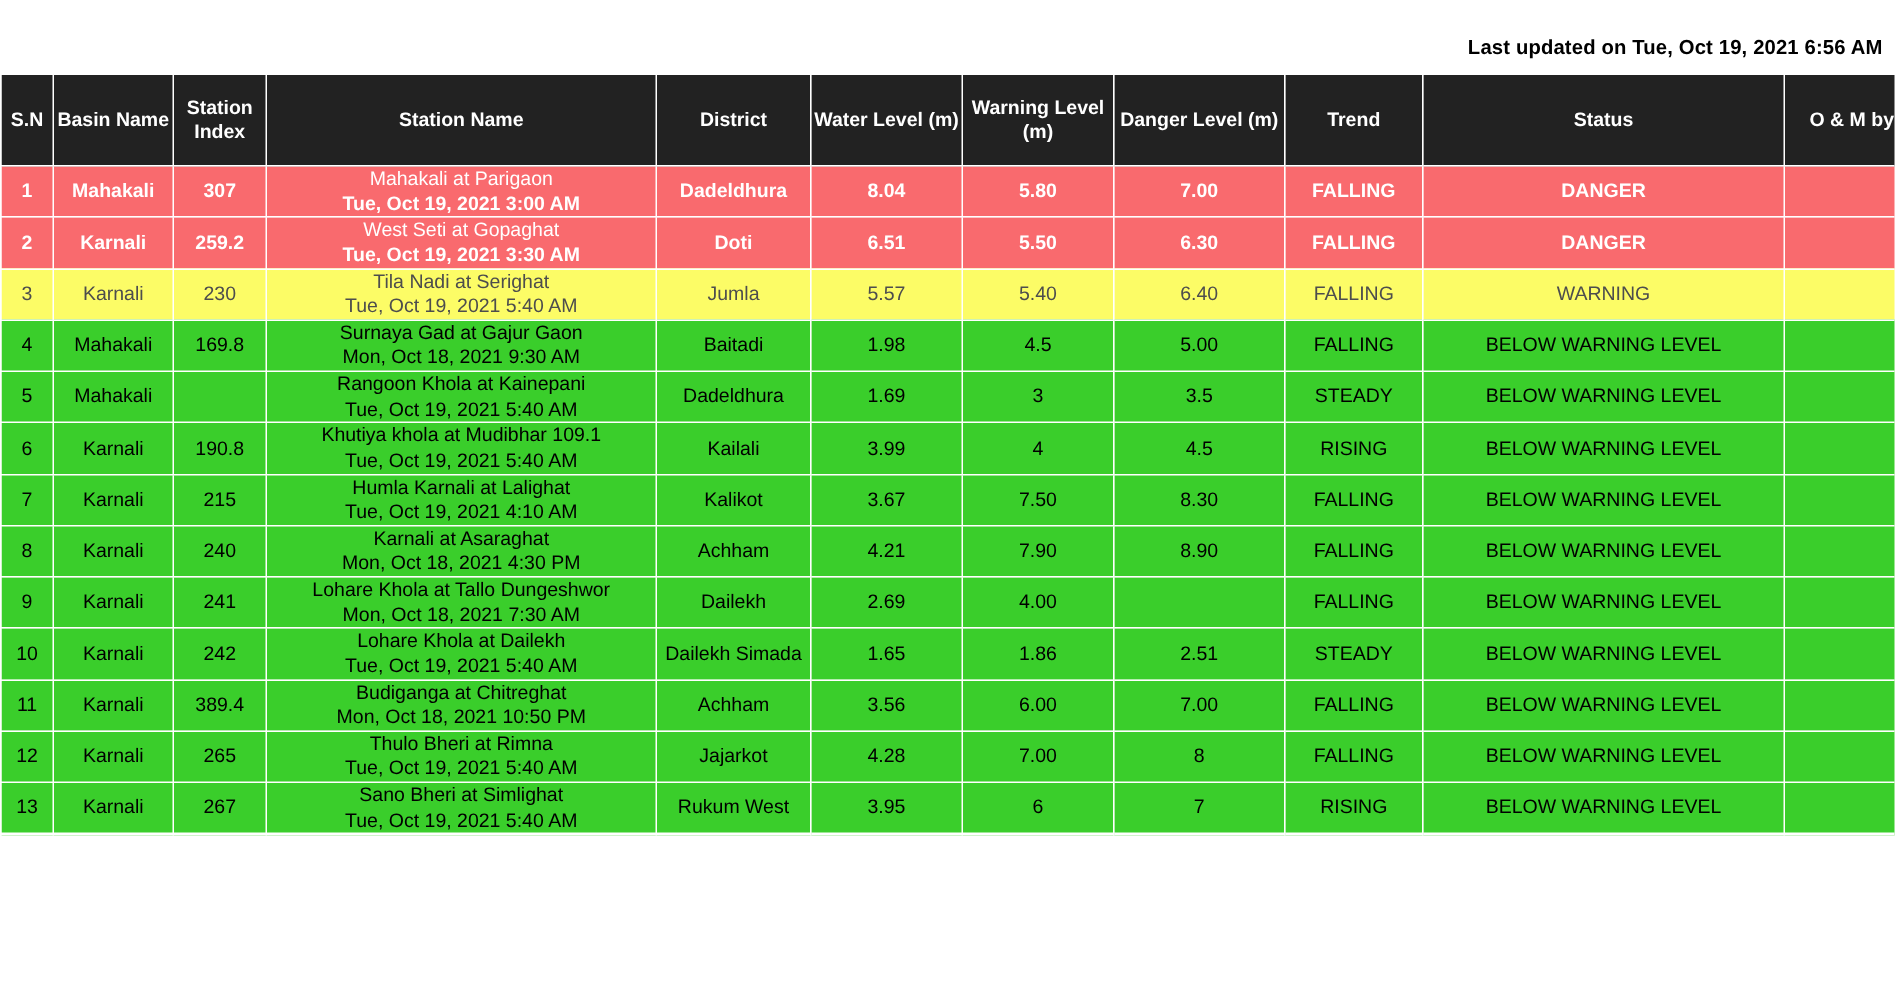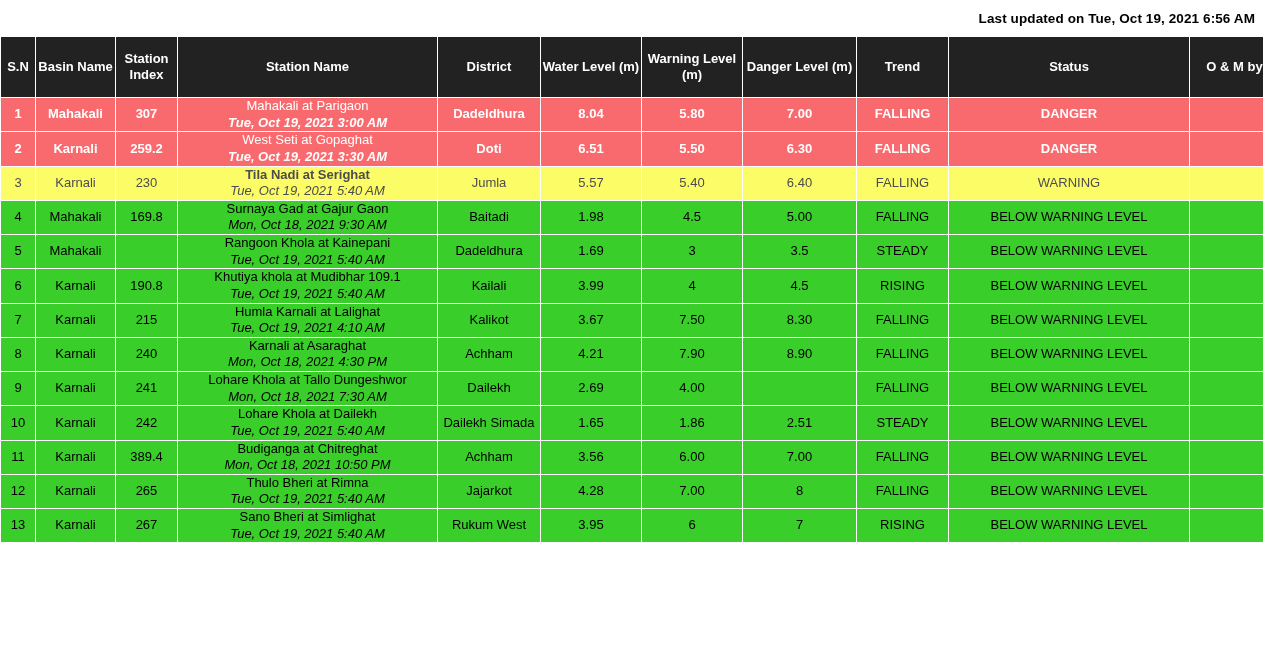--- a/index.html
+++ b/index.html
@@ -15,20 +15,21 @@
     font-family: "Liberation Sans", sans-serif;
     color: #000;
   }
   #last-updated-bar {
     height: 36px;
     display: flex;
     align-items: center;
     justify-content: flex-end;
     padding-right: 8px;
     box-sizing: border-box;
+    margin-top: 13px;
   }
   #last-updated-text {
     font-size: 13.5px;
     font-weight: bold;
     color: #000;
     letter-spacing: 0.1px;
   }
   table.river-table {
     width: 1263px;
     border-collapse: collapse;
@@ -64,24 +65,24 @@
     background: #fcfc66;
     color: #4d4d4d;
     font-weight: normal;
   }
   tbody tr.status-ok td {
     background: #3ace2b;
     color: #000000;
     font-weight: normal;
   }
   td.cell-station .station-name { display: block; font-weight: normal; }
-  td.cell-station .station-time { display: block; font-weight: normal; font-style: italic; }
+  td.cell-station .station-time { display: block; font-weight: normal; }
   tbody tr.status-danger td.cell-station .station-time { font-weight: bold; }
   tbody tr.status-ok td.cell-station .station-name { font-weight: normal; }
-  tbody tr.status-warning td.cell-station .station-name { font-weight: bold; }
+  tbody tr.status-warning td.cell-station .station-name { font-weight: normal; }
 
   
   col.c-sn       { width: 35px; }
   col.c-basin    { width: 80px; }
   col.c-index    { width: 62px; }
   col.c-station  { width: 260px; }
   col.c-district { width: 103px; }
   col.c-water    { width: 101px; }
   col.c-warning  { width: 101px; }
   col.c-danger   { width: 114px; }

